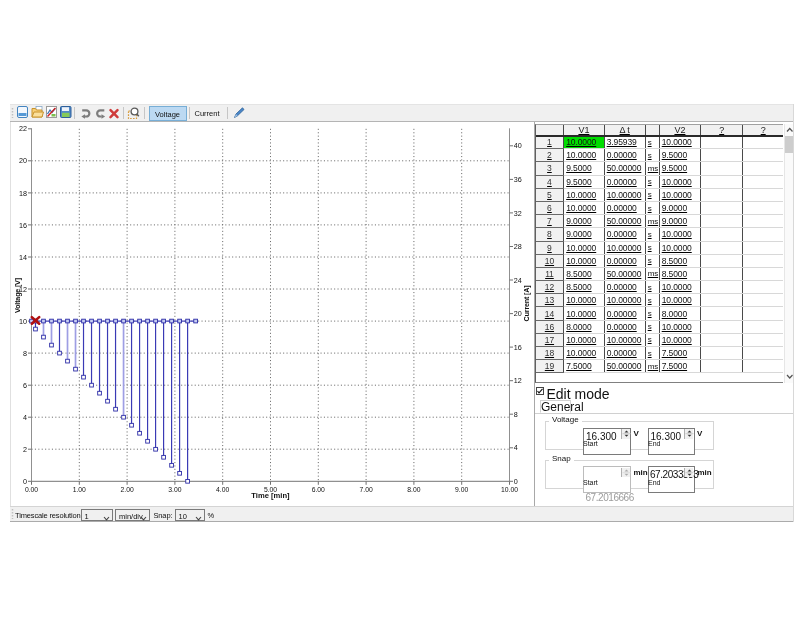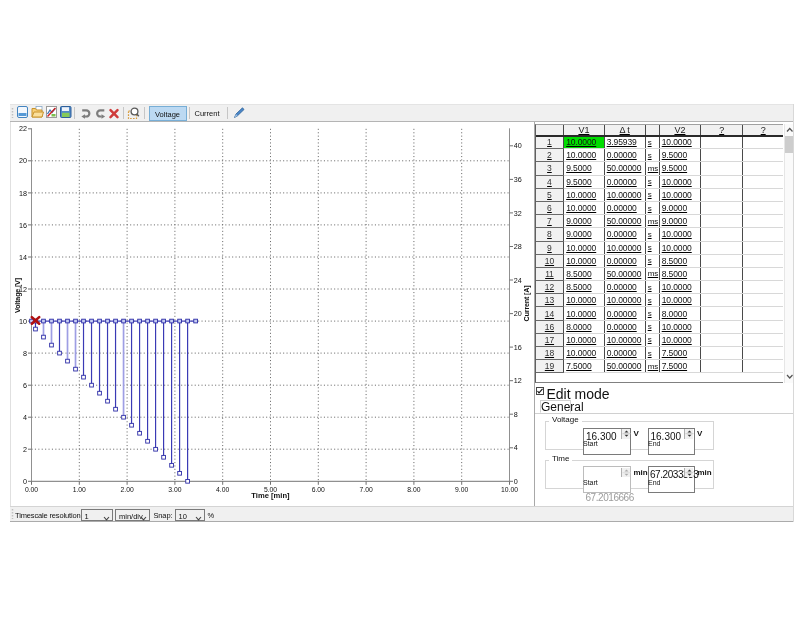--- a/index.html
+++ b/index.html
@@ -499,21 +499,21 @@
         <path d="M2.5 5.8 L4.5 7.8 L6.5 5.8 Z" fill="#333"></path>
         <line x1="0.5" y1="4.7" x2="8.5" y2="4.7" stroke="#cccccc"></line>
       </svg>
     </span>
   </div>
 <div class="blbl abs" style="left:697px;top:429px">V</div>
 <div class="slbl abs" style="left:583px;top:440px">Start</div>
 <div class="slbl abs" style="left:648px;top:440px">End</div>
 
 <div id="grpT" class="abs grp"></div>
-<div class="grplbl abs" style="left:549px;top:454px">Time</div>
+<div class="grplbl abs" style="left:549px;top:454px">Snap</div>
 <div class="spin dis abs" style="left:583px;top:466px;width:48px">
     <span class="txt" style="left:1.5px;letter-spacing:-0.45px">67.2016666</span>
     <span class="ud">
       <svg width="9" height="10">
         <path d="M2.5 3.6 L4.5 1.6 L6.5 3.6 Z" fill="#aaa"></path>
         <path d="M2.5 5.8 L4.5 7.8 L6.5 5.8 Z" fill="#aaa"></path>
         <line x1="0.5" y1="4.7" x2="8.5" y2="4.7" stroke="#ddd"></line>
       </svg>
     </span>
   </div>

